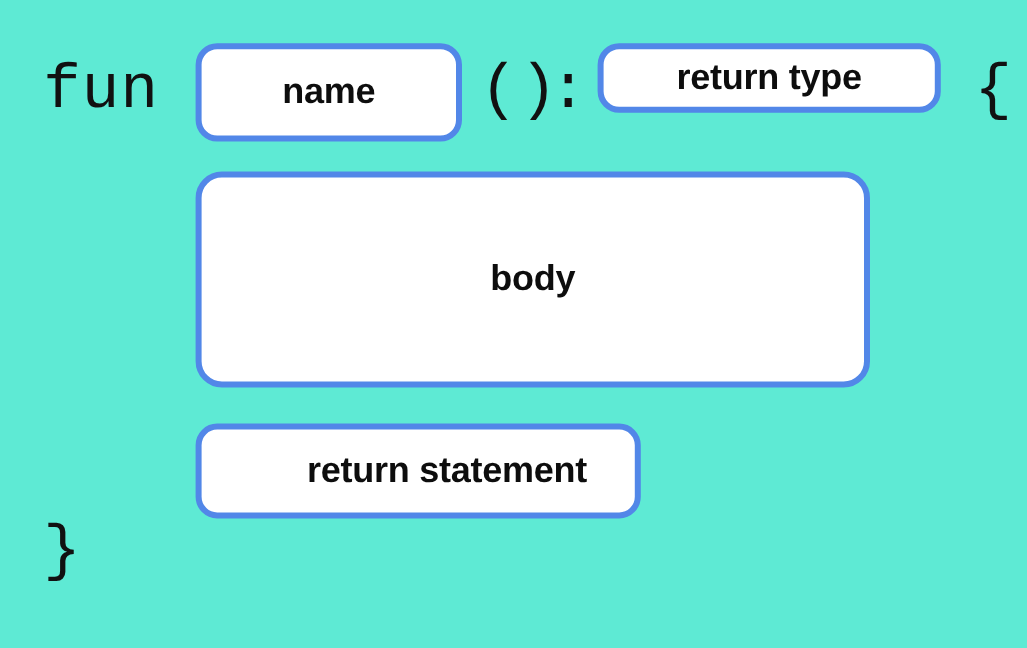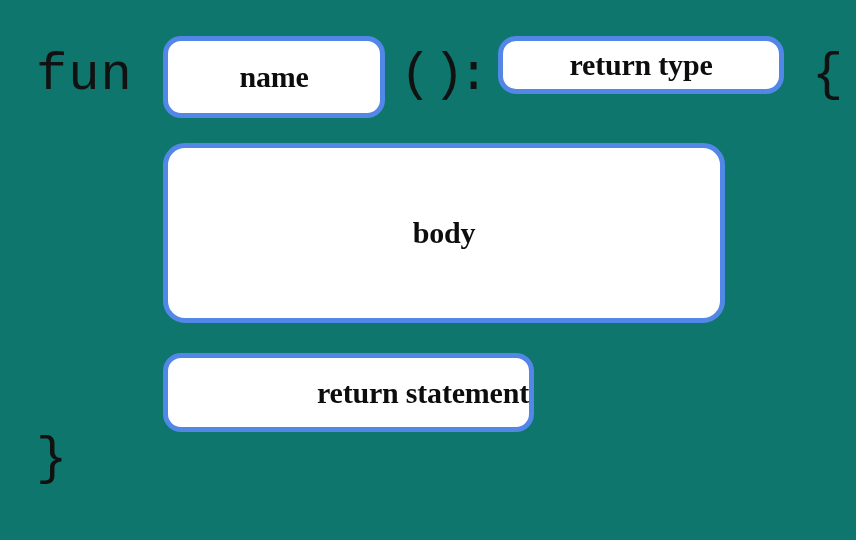--- a/index.html
+++ b/index.html
@@ -67,21 +67,21 @@
     position: absolute;
     box-sizing: border-box;
     background: #ffffff;
     border: 5px solid var(--accent, #5287e8);
     border-radius: 18px;
     display: flex;
     align-items: center;
   }
 
   .slot-label {
-    font-family: Liberation Serif, serif;
+    font-family: Liberation Sans, sans-serif;
     font-weight: 700;
     color: #0d0d0d;
     font-size: 30px;
     letter-spacing: -0.2px;
     line-height: 1;
     white-space: nowrap;
     user-select: none;
   }
 
   
@@ -111,28 +111,28 @@
     justify-content: center;
     border-radius: 22px;
   }
 
   
   #box-return-statement {
     left: 163px;
     top: 353px;
     width: 371px;
     height: 79px;
-    justify-content: flex-end;
+    justify-content: center;
     padding-left: 48px;
   }
 </style>
 </head>
 <body>
 
-<div id="canvas" style="--accent: #5287e8; background: #0f766e;">
+<div id="canvas" style="--accent: #5287e8; background: #5eead4;">
 
   <span class="code-token" id="token-fun">fun</span>
 
   <div class="slot-box" id="box-name">
     <span class="slot-label">name</span>
   </div>
 
   <span class="code-token" id="token-parens">()</span>
 
   <span class="code-token" id="token-colon">:</span>

